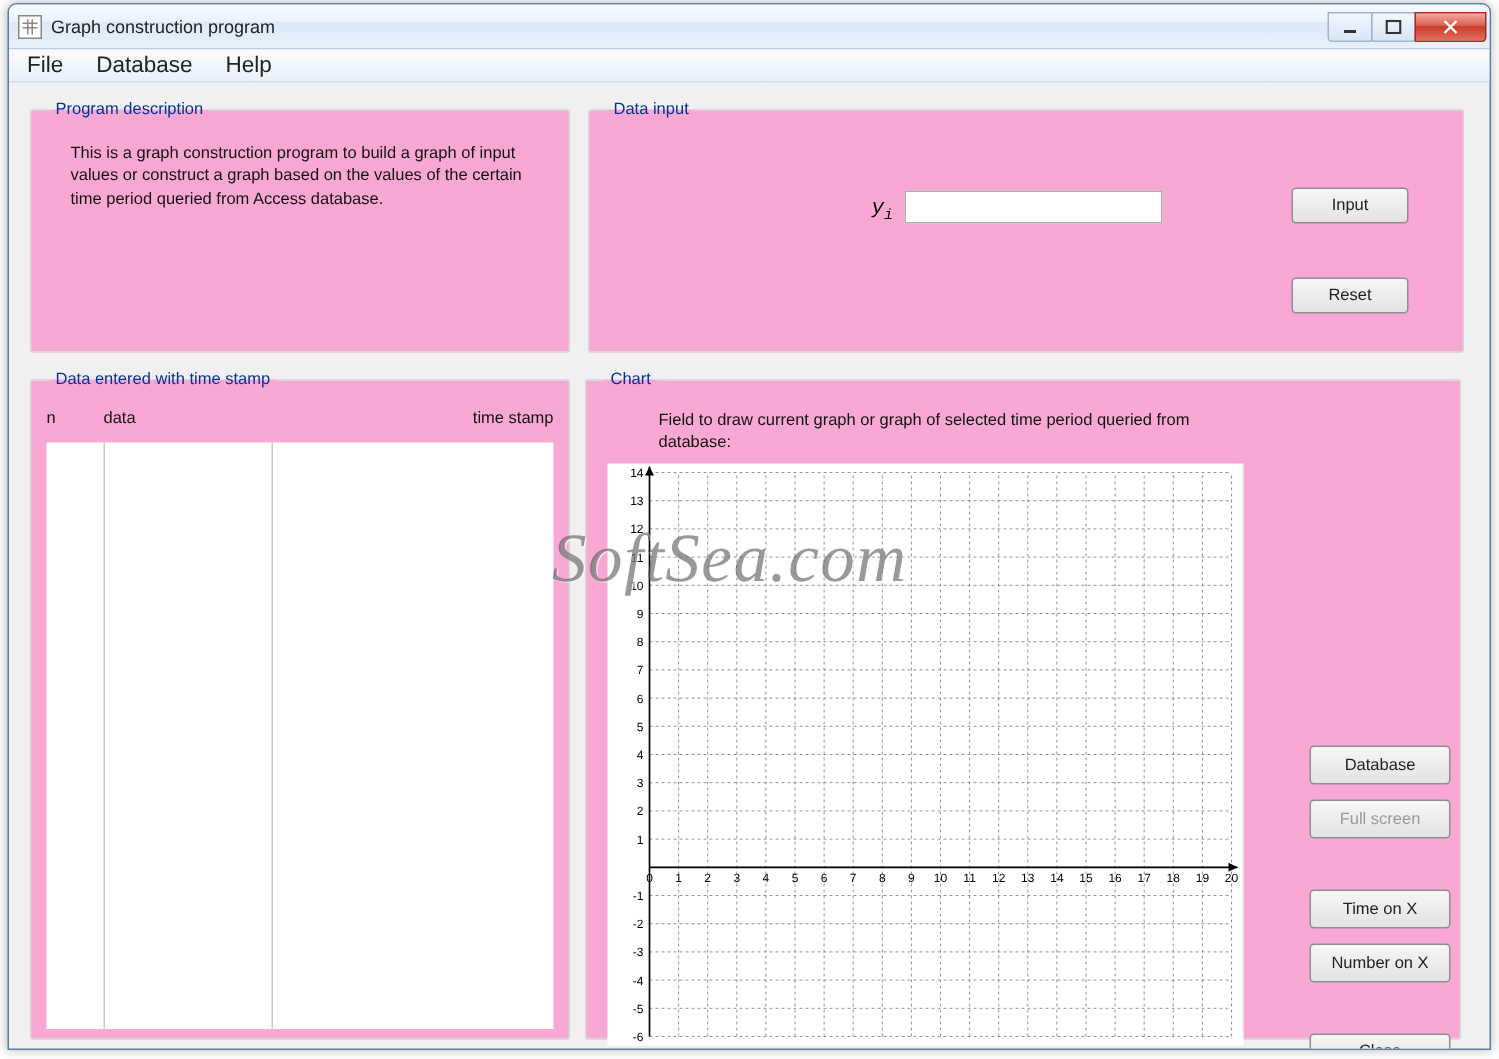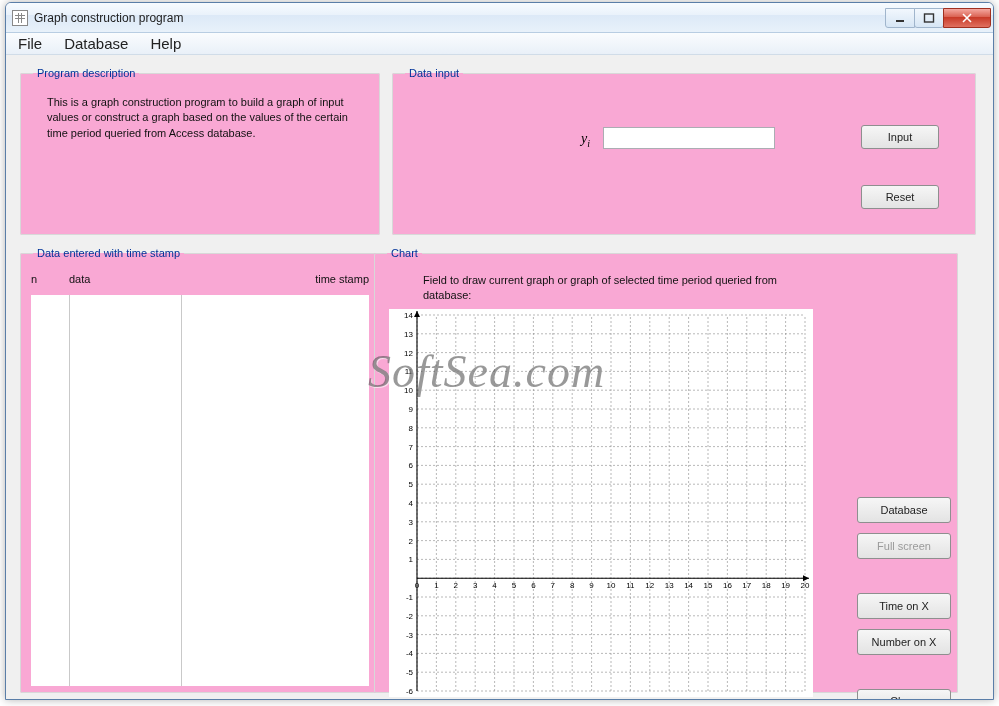--- a/index.html
+++ b/index.html
@@ -113,21 +113,21 @@
   .grp-desc { left: 6px; top: 6px; width: 360px; height: 168px; }
   .grp-desc .desc-text {
     color: #111;
     line-height: 1.4;
     padding: 6px 4px 0 14px;
   }
 
   .grp-input { left: 378px; top: 6px; width: 584px; height: 168px; }
   .yi-label {
     position: absolute; left: 188px; top: 52px;
-    font-family: Liberation Serif, serif;
+    font-family: Liberation Mono, monospace;
     font-style: italic; font-size: 14px;
   }
   .yi-label sub { font-size: 10px; font-style: italic; }
   .yi-field {
     position: absolute; left: 210px; top: 48px;
     width: 172px; height: 22px;
     border: 1px solid #abadb3;
     background: #fff;
     padding: 2px 4px;
     font: inherit;
@@ -158,21 +158,21 @@
     position: absolute;
     left: 10px; right: 10px; top: 36px; bottom: 6px;
     background: #fff;
   }
   .data-table .vline {
     position: absolute; top: 0; bottom: 0; width: 1px; background: #c9c9c9;
   }
   .data-table .v1 { left: 38px; }
   .data-table .v2 { left: 150px; }
 
-  .grp-chart { left: 360px; top: 186px; width: 584px; height: 446px; }
+  .grp-chart { left: 376px; top: 186px; width: 584px; height: 446px; }
   .chart-caption {
     position: absolute; left: 24px; top: 14px; right: 140px;
     color: #111; line-height: 1.35; padding-left: 24px;
   }
   .chart-area {
     position: absolute;
     left: 14px; top: 50px;
     width: 424px; height: 388px;
     background: #fff;
     border: 0px solid #bdbdbd;

